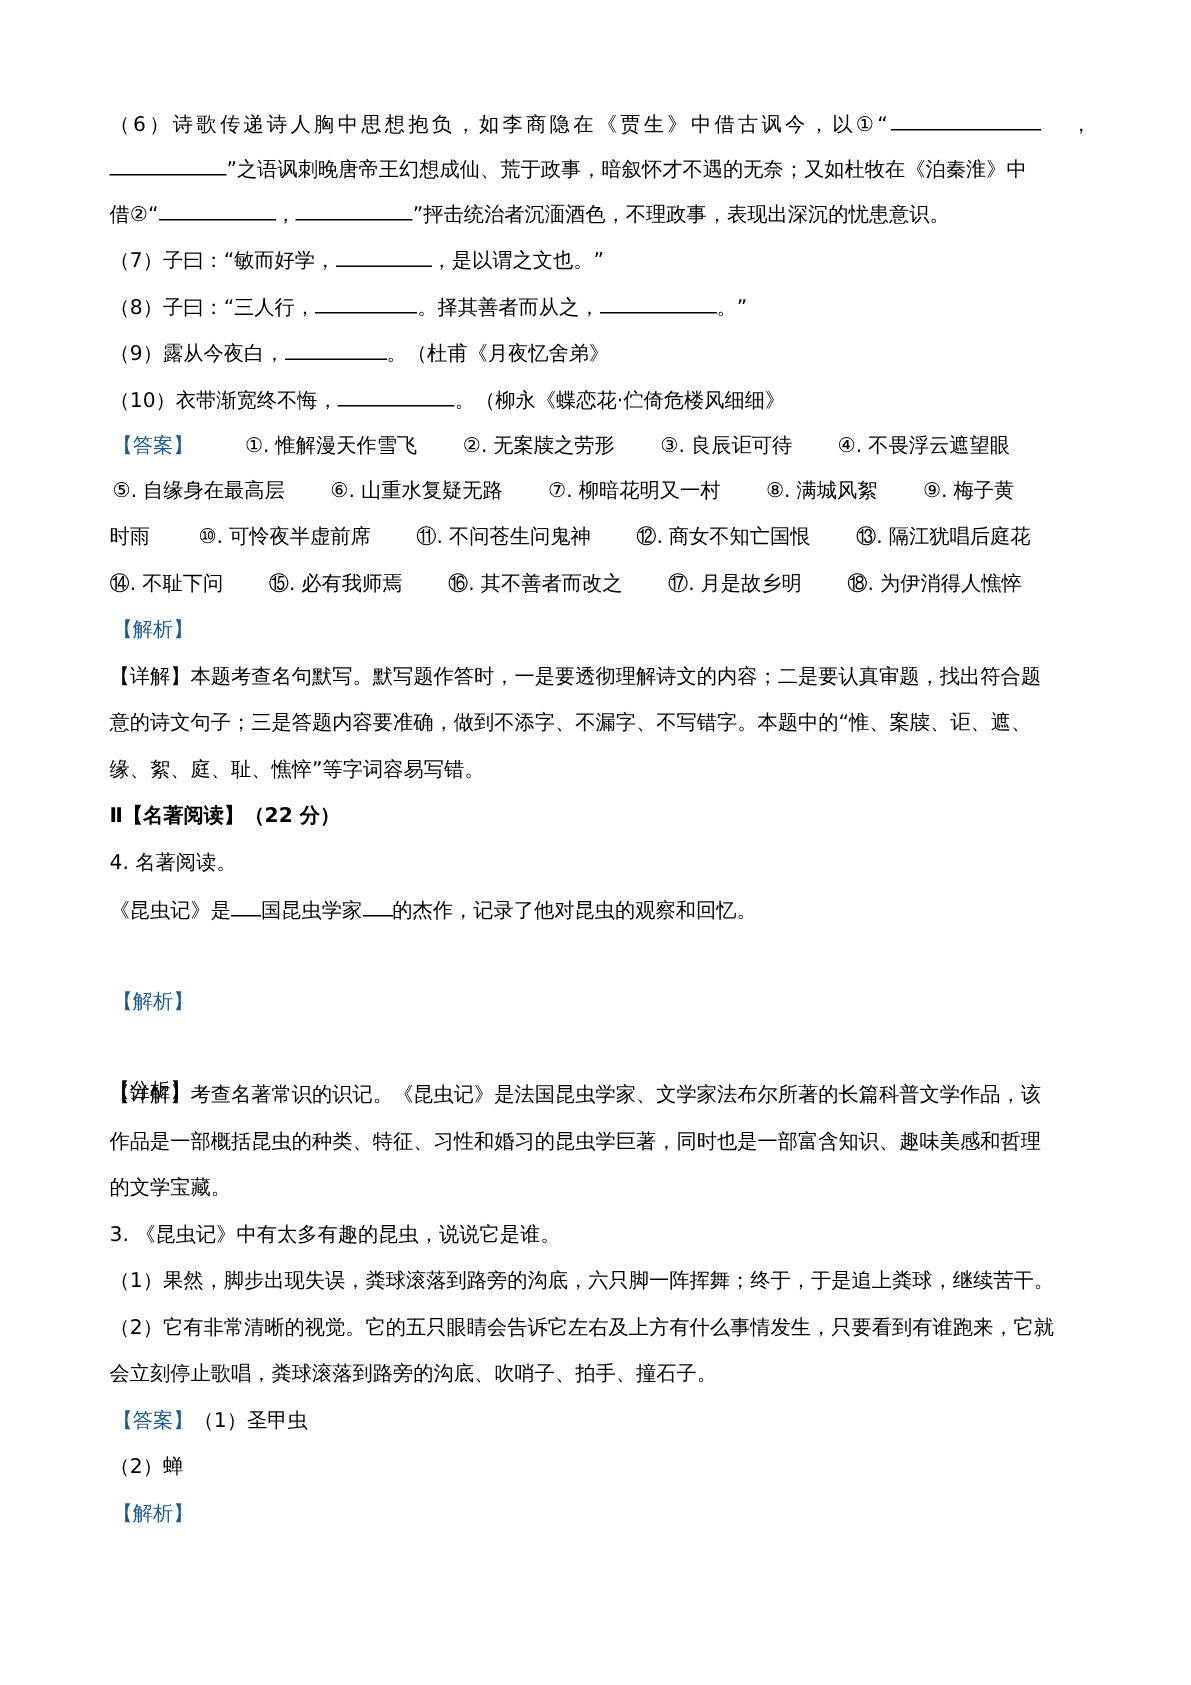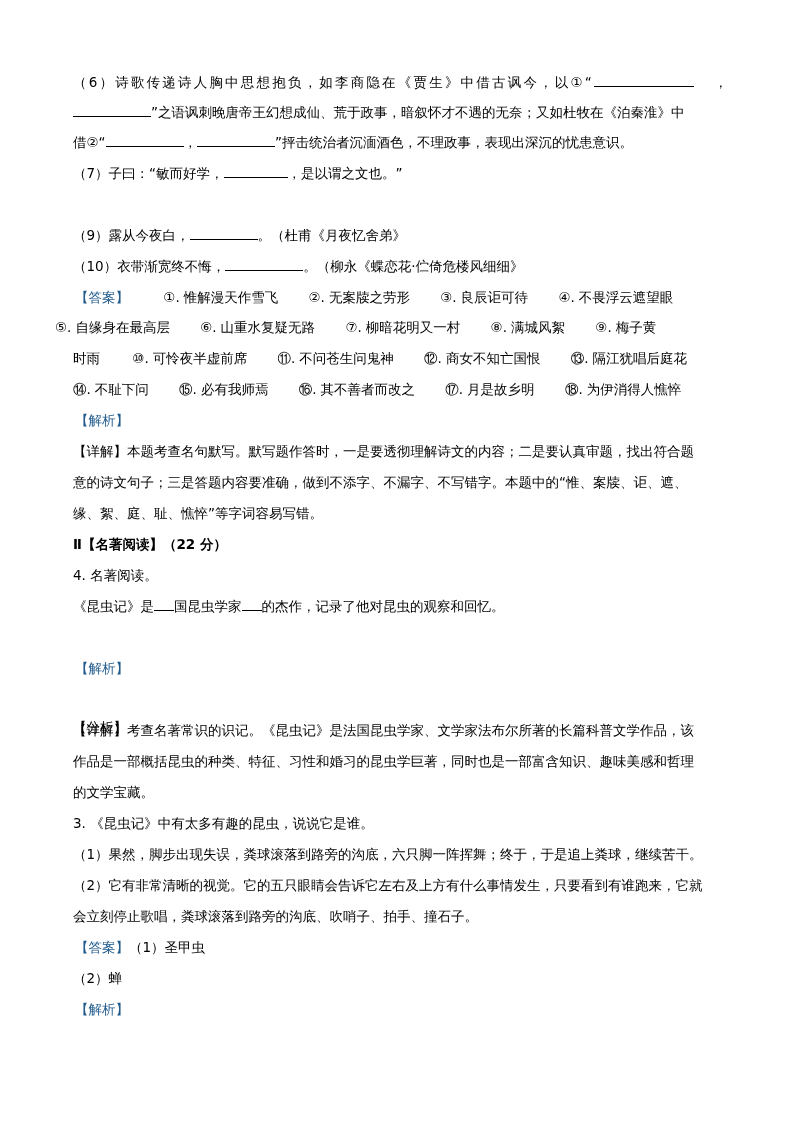--- a/index.html
+++ b/index.html
@@ -63,37 +63,40 @@
     <span class="blank" style="width:78px;"></span><span>”之语讽刺晚唐帝王幻想成仙、荒于政事，暗叙怀才不遇的无奈；又如杜牧在《泊秦淮》中</span>
   </div>
   <div class="line" style="top:132px;">
     <span>借②“</span><span class="blank" style="width:78px;"></span><span>，</span><span class="blank" style="width:78px;"></span><span>”抨击统治者沉湎酒色，不理政事，表现出深沉的忧患意识。</span>
   </div>
 
   <div class="line" style="top:163px;">
     <span>（7）子曰：“敏而好学，</span><span class="blank" style="width:64px;"></span><span>，是以谓之文也。”</span>
   </div>
 
+  <div class="line" style="top:194px;">
+    <span>（8）子曰：“三人行，</span><span class="blank" style="width:68px;"></span><span>。择其善者而从之，</span><span class="blank" style="width:78px;"></span><span>。”</span>
+  </div>
 
   <div class="line" style="top:225px;">
     <span>（9）露从今夜白，</span><span class="blank" style="width:68px;"></span><span>。（杜甫《月夜忆舍弟》</span>
   </div>
 
   <div class="line" style="top:256px;">
     <span>（10）衣带渐宽终不悔，</span><span class="blank" style="width:78px;"></span><span>。（柳永《蝶恋花·伫倚危楼风细细》</span>
   </div>
 
   <div class="line" style="top:287px; left:75px;">
     <span class="tag" style="margin-right:30px;">【答案】</span>
     <span class="ans-item" style="margin-right:26px;"><span class="num">①.</span><span>惟解漫天作雪飞</span></span>
     <span class="ans-item" style="margin-right:26px;"><span class="num">②.</span><span>无案牍之劳形</span></span>
     <span class="ans-item" style="margin-right:26px;"><span class="num">③.</span><span>良辰讵可待</span></span>
     <span class="ans-item"><span class="num">④.</span><span>不畏浮云遮望眼</span></span>
   </div>
-  <div class="line" style="top:317px; left:55px;">
+  <div class="line" style="top:317px; left:75px;">
     <span class="ans-item" style="margin-right:26px;"><span class="num">⑤.</span><span>自缘身在最高层</span></span>
     <span class="ans-item" style="margin-right:26px;"><span class="num">⑥.</span><span>山重水复疑无路</span></span>
     <span class="ans-item" style="margin-right:26px;"><span class="num">⑦.</span><span>柳暗花明又一村</span></span>
     <span class="ans-item" style="margin-right:26px;"><span class="num">⑧.</span><span>满城风絮</span></span>
     <span class="ans-item"><span class="num">⑨.</span><span>梅子黄</span></span>
   </div>
   <div class="line" style="top:348px; left:73px;">
     <span class="ans-item" style="margin-right:28px;"><span>时雨</span></span>
     <span class="ans-item" style="margin-right:26px;"><span class="num">⑩.</span><span>可怜夜半虚前席</span></span>
     <span class="ans-item" style="margin-right:26px;"><span class="num">⑪.</span><span>不问苍生问鬼神</span></span>

